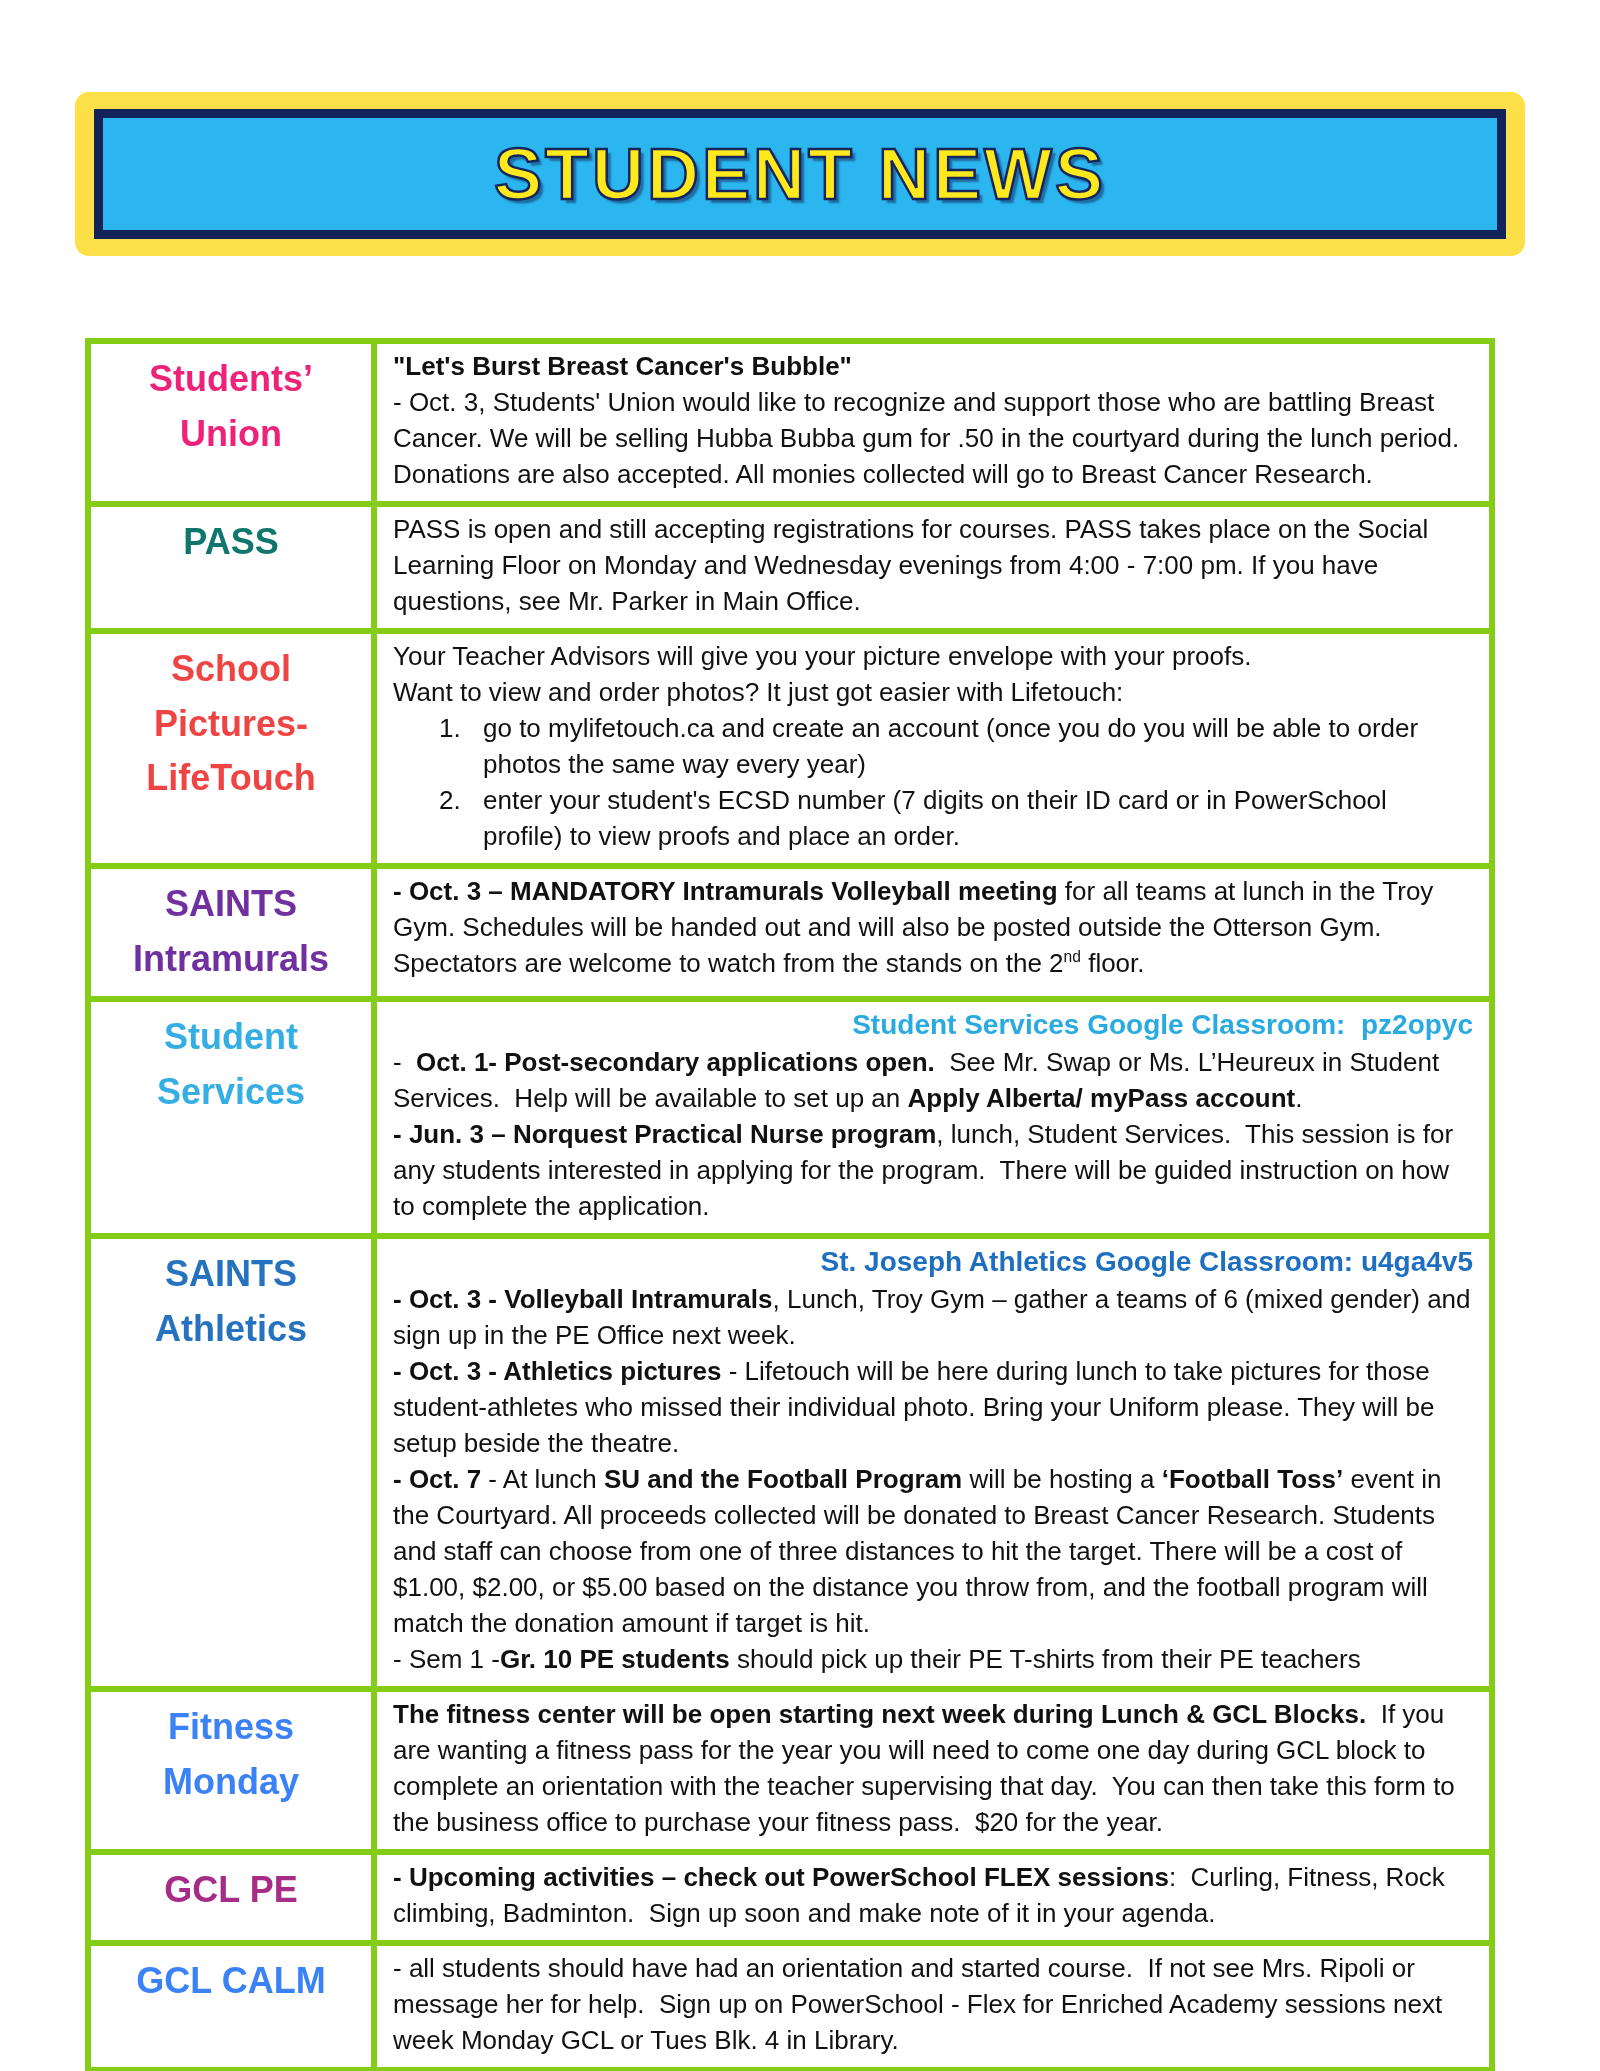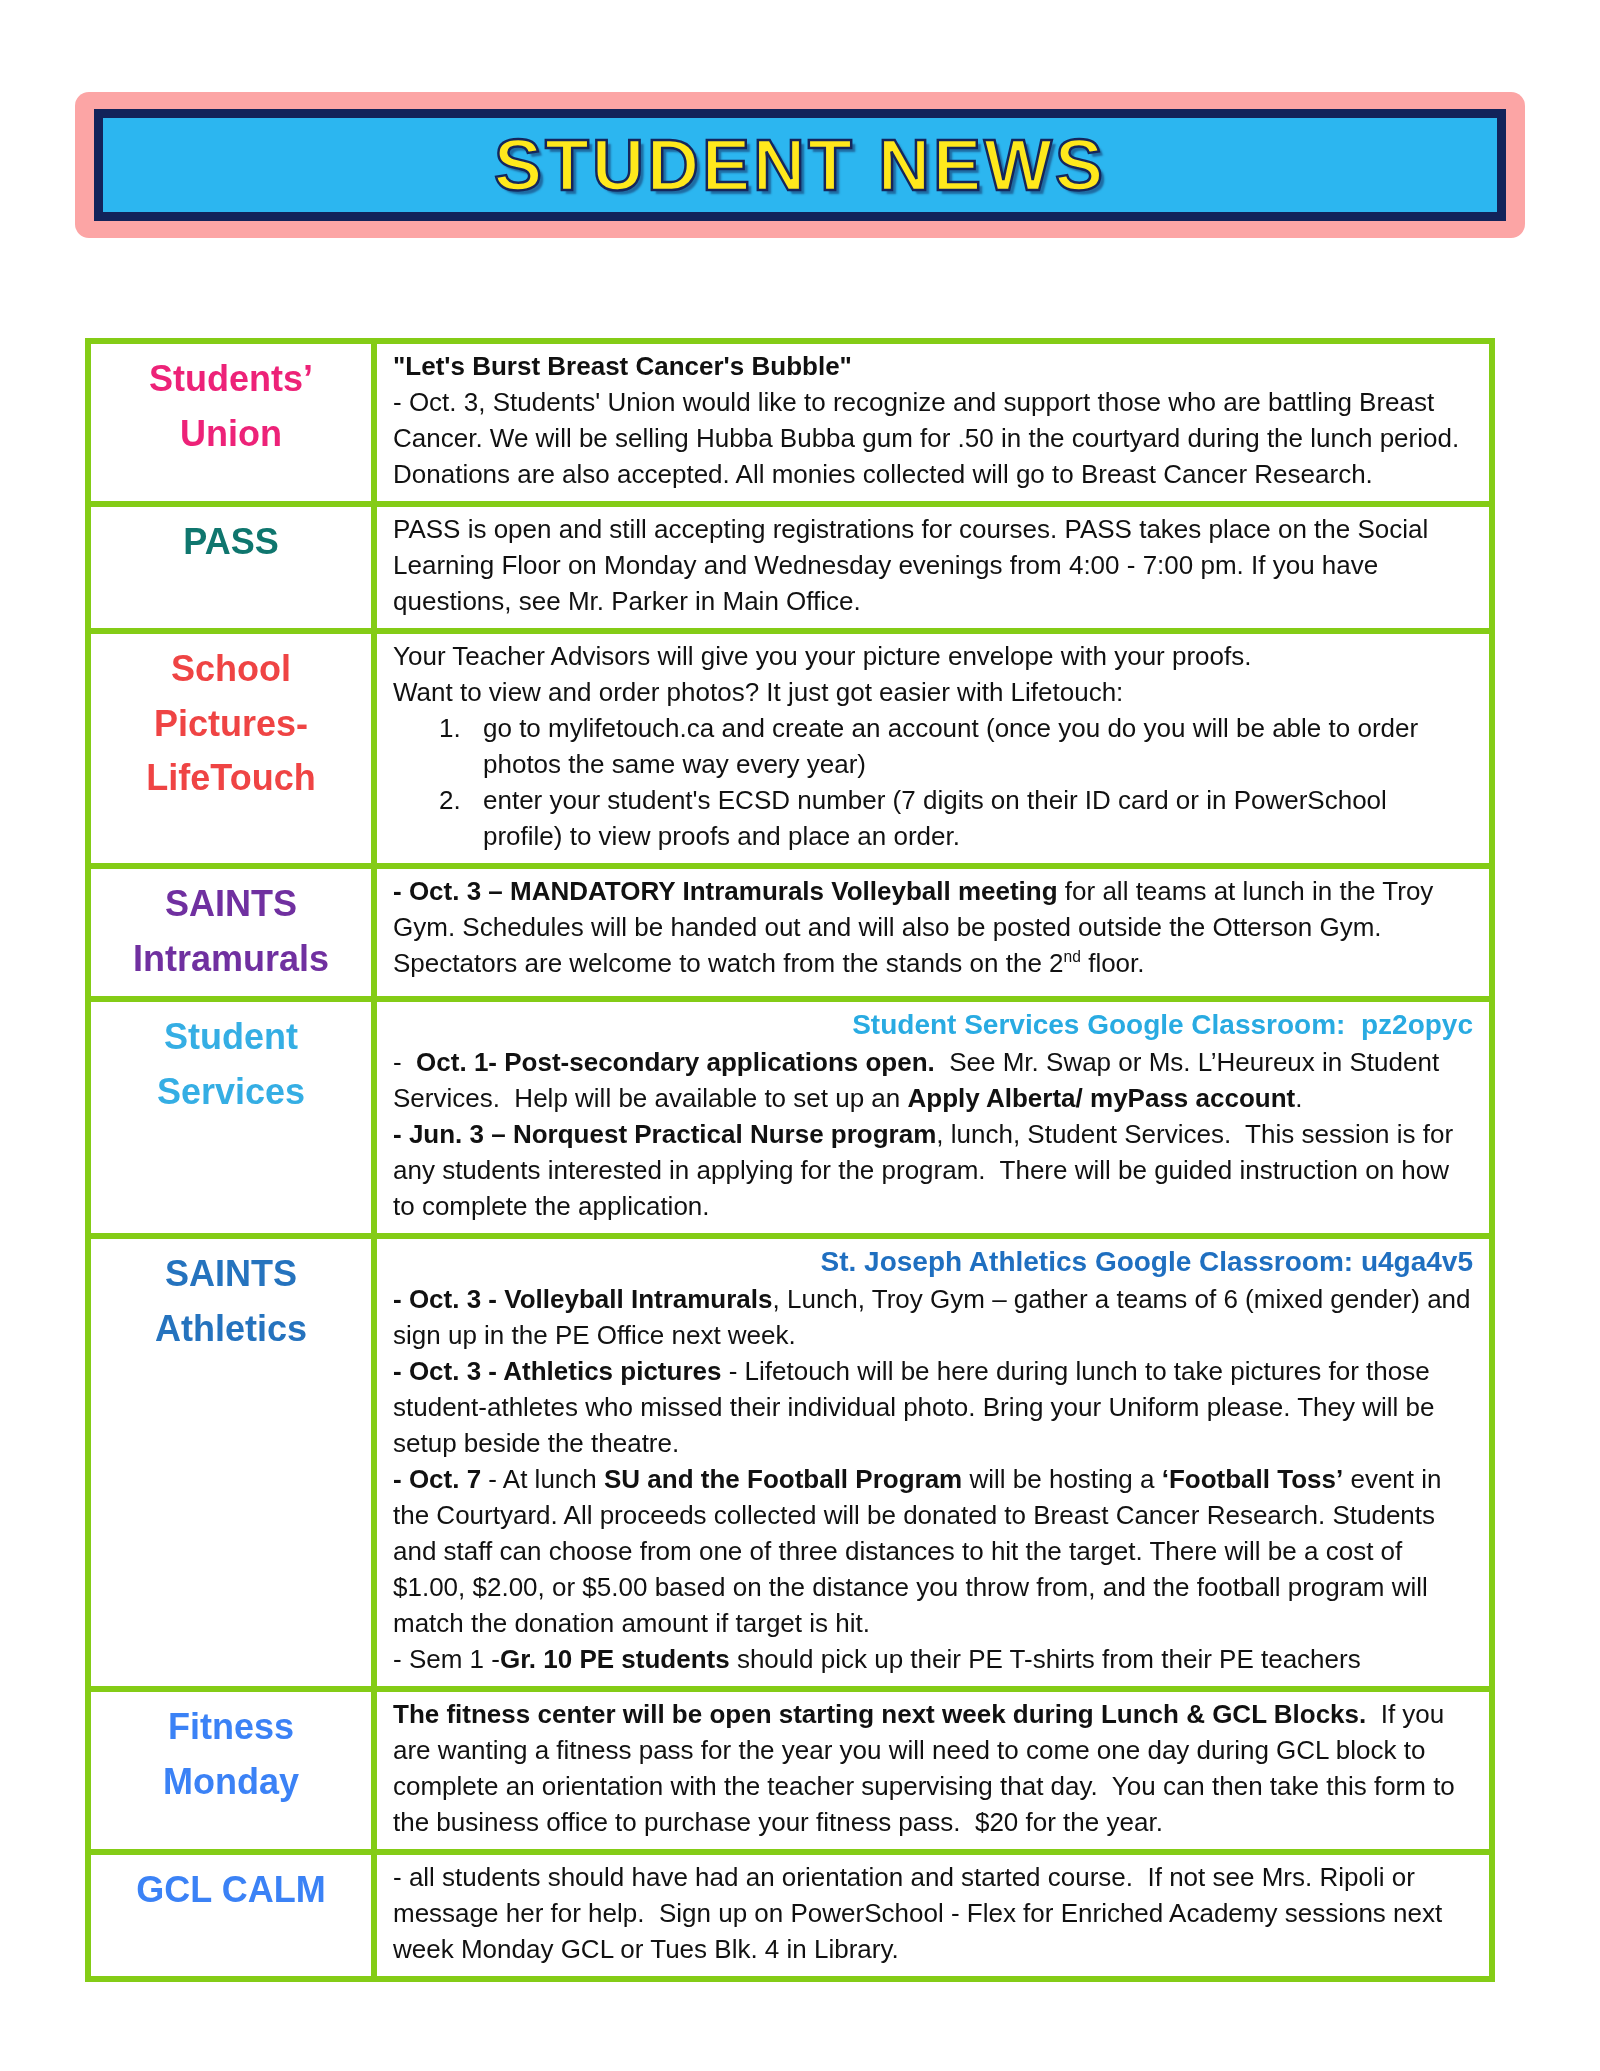--- a/index.html
+++ b/index.html
@@ -3,22 +3,22 @@
 <meta charset="utf-8">
 <style>
   html, body { margin:0; padding:0; }
   body {
     width:1600px; min-height:2071px; background:#ffffff; position:relative;
     font-family:"Liberation Sans", sans-serif; color:#111;
   }
 
   
   .banner {
-    position:absolute; left:75px; top:92px; width:1450px; height:146px;
-    background:#fca5a5; border-radius:14px; box-sizing:border-box;
+    position:absolute; left:75px; top:92px; width:1450px; height:164px;
+    background:#fde047; border-radius:14px; box-sizing:border-box;
     padding:17px 19px;
   }
   .banner-inner {
     width:100%; height:100%; box-sizing:border-box;
     border:9px solid #12235A; background:#2CB6F0;
     display:flex; align-items:center; justify-content:center;
   }
   .banner-title {
     font-size:72px; font-weight:bold; letter-spacing:3px; color:#FFE81C;
     -webkit-text-stroke:2.5px #14265C;
@@ -136,20 +136,28 @@
       <tr>
         <td class="label-cell" style="color: #3b82f6;">
           <div class="label-line">Fitness</div>
           <div class="label-line">Monday</div>
         </td>
         <td class="content-cell">
           <div class="para"><span class="b">The fitness center will be open starting next week during Lunch &amp; GCL Blocks.</span><span>  If you are wanting a fitness pass for the year you will need to come one day during GCL block to complete an orientation with the teacher supervising that day.  You can then take this form to the business office to purchase your fitness pass.  $20 for the year.</span></div>
         </td>
       </tr>
       <tr>
+        <td class="label-cell" style="color: rgb(166, 44, 135);">
+          <div class="label-line">GCL PE</div>
+        </td>
+        <td class="content-cell">
+          <div class="para"><span class="b">- Upcoming activities – check out PowerSchool FLEX sessions</span><span>:  Curling, Fitness, Rock climbing, Badminton.  Sign up soon and make note of it in your agenda.</span></div>
+        </td>
+      </tr>
+      <tr>
         <td class="label-cell" style="color: #3b82f6;">
           <div class="label-line">GCL CALM</div>
         </td>
         <td class="content-cell">
           <div class="para"><span>- all students should have had an orientation and started course.  If not see Mrs. Ripoli or message her for help.  Sign up on PowerSchool - Flex for Enriched Academy sessions next week Monday GCL or Tues Blk. 4 in Library.</span></div>
         </td>
       </tr>
     </tbody>
 </table>
 

